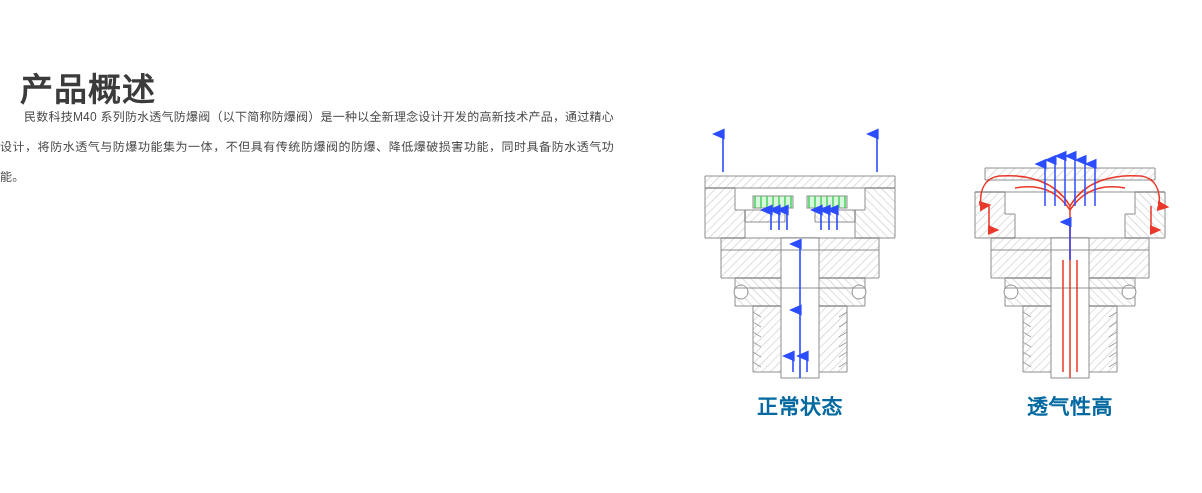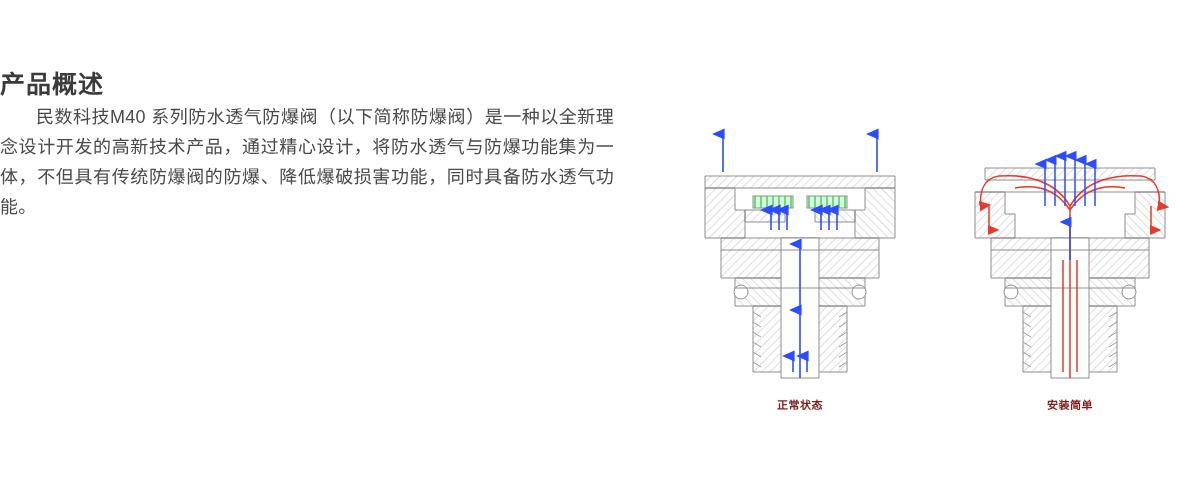--- a/index.html
+++ b/index.html
@@ -20,35 +20,36 @@
     position: relative;
     width: 1202px;
     height: 493px;
     box-sizing: border-box;
   }
   
   .section-heading {
     position: absolute;
     left: 0px;
     top: 46px;
-    font-size: 25px;
+    font-size: 33px;
     font-weight: bold;
     color: #3b3b3b;
     letter-spacing: 1px;
     line-height: 34px;
+    padding-left: 20px;
   }
   
   .text-col {
     position: absolute;
     left: 0px;
     top: 102px;
     width: 614px;
   }
   .para {
-    font-size: 18px;
+    font-size: 12px;
     line-height: 30px;
     color: #4a4a4a;
     text-align: justify;
     text-justify: inter-ideograph;
     margin: 0 0 2px 0;
     text-indent: 2em;
     letter-spacing: 0.2px;
   }
   
   .figures {
@@ -65,23 +66,23 @@
     height: 330px;
     text-align: center;
   }
   .figure.left  { left: 15px; }
   .figure.right { left: 285px; }
   .figure .svg-wrap {
     width: 250px;
     height: 280px;
   }
   .figure-caption {
-    margin-top: 6px;
-    font-size: 11px;
-    color: #7f1d1d;
+    margin-top: 0;
+    font-size: 21px;
+    color: #0369a1;
     font-weight: bold;
     letter-spacing: 0.5px;
   }
   svg { display: block; }
 </style>
 </head>
 <body>
 
 <div class="page">
 
@@ -227,17 +228,17 @@
             <path d="M100,96 L100,54"></path>
             <path d="M110,96 L110,50"></path>
             <path d="M120,96 L120,46"></path>
             <path d="M130,96 L130,46"></path>
             <path d="M140,96 L140,50"></path>
             <path d="M150,96 L150,54"></path>
             <path d="M125,150 L125,112"></path>
           </g>
         </svg>
       </div>
-      <div class="figure-caption">安装简单</div>
+      <div class="figure-caption">透气性高</div>
     </div>
 
   </div>
 </div>
 
 </body></html>

